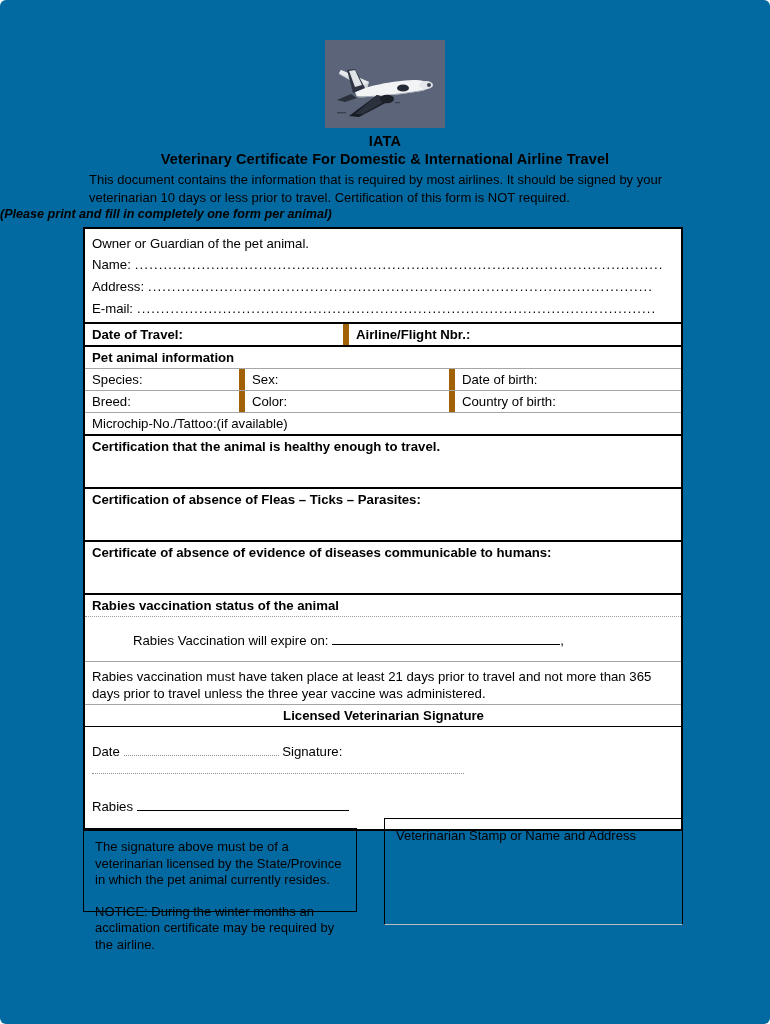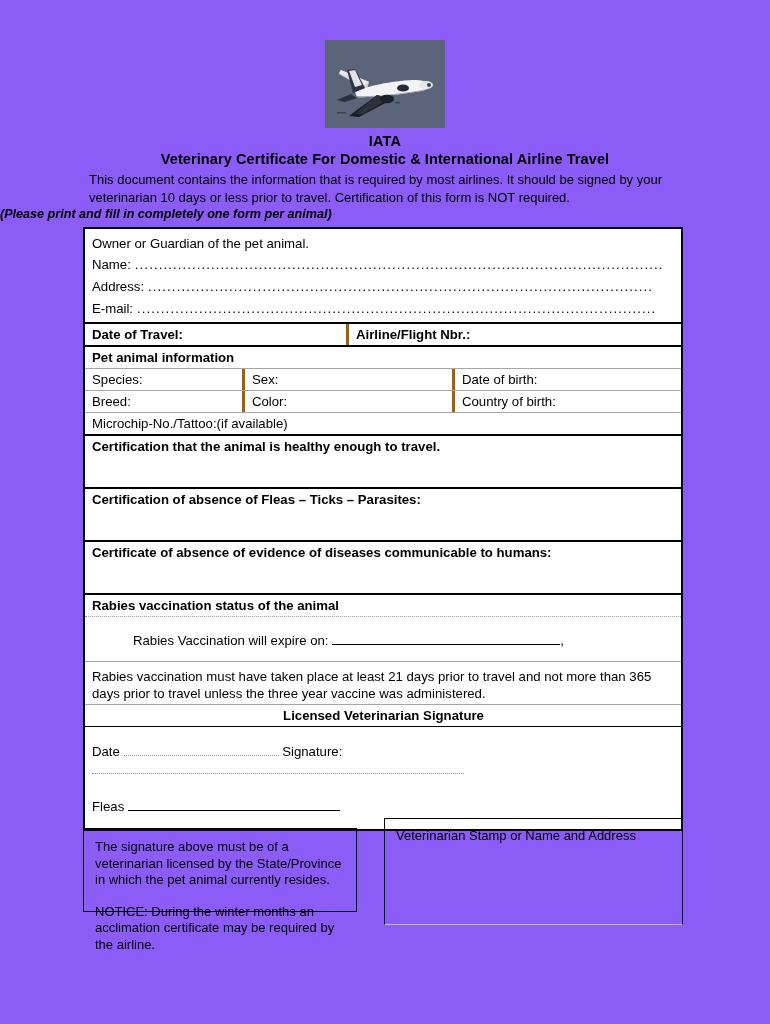--- a/index.html
+++ b/index.html
@@ -14,21 +14,22 @@
     font-family: "Liberation Sans", sans-serif;
     color: #000000;
     overflow: hidden;
   }
 
   .page {
     position: absolute;
     left: 0; top: 0;
     width: 770px;
     height: 1024px;
-    background: #8b5cf6;
+    background: #0369a1;
+    border-radius: 6px;
   }
 
   
   .logo-wrap {
     position: absolute;
     left: 325px;
     top: 40px;
     width: 120px;
     height: 88px;
   }
@@ -125,21 +126,21 @@
     white-space: nowrap;
     letter-spacing: 1.1px;
     font-size: 13.2px;
     margin-left: 4px;
     color: #000;
   }
 
   
   .split { display: flex; }
   .split > div { box-sizing: border-box; }
-  .vline { border-right: 3px solid #a16207; }
+  .vline { border-right: 6px solid #a16207; }
 
   .c-travel { width: 264px; }
   .c-flight { width: 332px; }
 
   .c-sp { width: 160px; }
   .c-sx { width: 210px; }
   .c-db { width: 204px; }
 
   .blank-area { height: 30px; }
 
@@ -301,21 +302,21 @@
 
     <div class="row cell-text bold centered b-bot-thin">Licensed Veterinarian Signature</div>
 
     <div class="row">
       <div class="cell-text" style="padding-top:15px;">
         <span>Date</span>
         <span class="fill-line fill-date"></span>
         <span>Signature:</span><span class="fill-line fill-sig"></span>
       </div>
       <div class="cell-text" style="padding-top:17px;padding-bottom:14px;">
-        <span>Fleas</span>
+        <span>Rabies</span>
         <span class="fill-line fill-place"></span>
       </div>
     </div>
 
   </div>
 
   <div class="notice-box">
     <p>The signature above must be of a veterinarian licensed by the State/Province in which the pet animal currently resides.</p>
     <div class="notice-gap"></div>
     <p>NOTICE: During the winter months an acclimation certificate may be required by the airline.</p>

